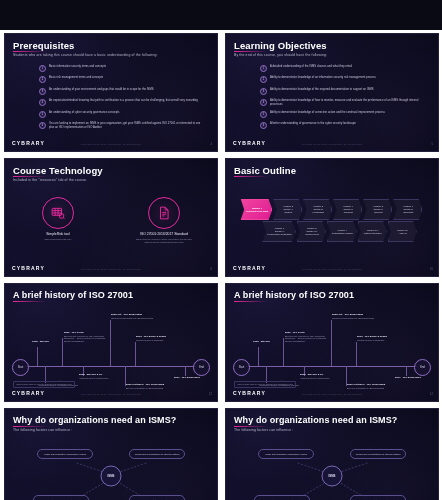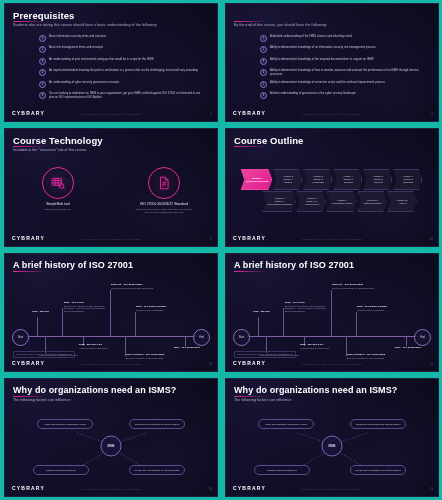--- a/index.html
+++ b/index.html
@@ -12,22 +12,23 @@
     width:442px;height:500px;
     background:#0a0a14;
     gap:0;
   }
 
   .slide{
     position:relative;
     width:221px;height:125px;
     box-sizing:border-box;
     padding:3px 3px 3px 4px;
-    background:#14b8a6;
+    background:#ffffff;
     overflow:hidden;
+    margin-top:30px;
   }
   .canvas{
     position:relative;
     width:100%;height:100%;
     background:
        radial-gradient(ellipse at 18% 12%, #171433 0%, #0d0c20 42%, #090818 100%);
     border:1px solid #23203f;
     box-sizing:border-box;
     overflow:hidden;
   }
@@ -215,20 +216,21 @@
           </div>
       </div>
       <div class="logo">CYBRARY</div>
       <div class="footnote">Copyright Cybrary 2020 | Confidential | Do Not Distribute</div>
       <div class="pagenum">4</div>
     </div>
   </div>
 
   <div class="slide">
     <div class="canvas">
+      <div class="title">Learning Objectives</div>
       <div class="underline"></div>
       <div class="subtitle">By the end of this course, you should have the following:</div>
       <div class="bullets">
         <div class="bullet">
             <div class="bnum">1</div>
             <div class="btxt">A detailed understanding of the ISMS clauses and what they entail</div>
           </div>
         <div class="bullet">
             <div class="bnum">2</div>
             <div class="btxt">Ability to demonstrate knowledge of an information security risk management process</div>
@@ -294,21 +296,21 @@
       </div>
 
       <div class="logo">CYBRARY</div>
       <div class="footnote">Copyright Cybrary 2020 | Confidential | Do Not Distribute</div>
       <div class="pagenum">6</div>
     </div>
   </div>
 
   <div class="slide">
     <div class="canvas">
-      <div class="title">Course Outline</div>
+      <div class="title">Basic Outline</div>
       <div class="underline"></div>
 
       <div class="outline">
         <div class="orow">
           <div class="chev active">
               <span>Module 1<br>Overview of an ISMS</span>
             </div>
           <div class="chev">
               <span>Module 2<br>Clause 4:<br>Context</span>
             </div>

